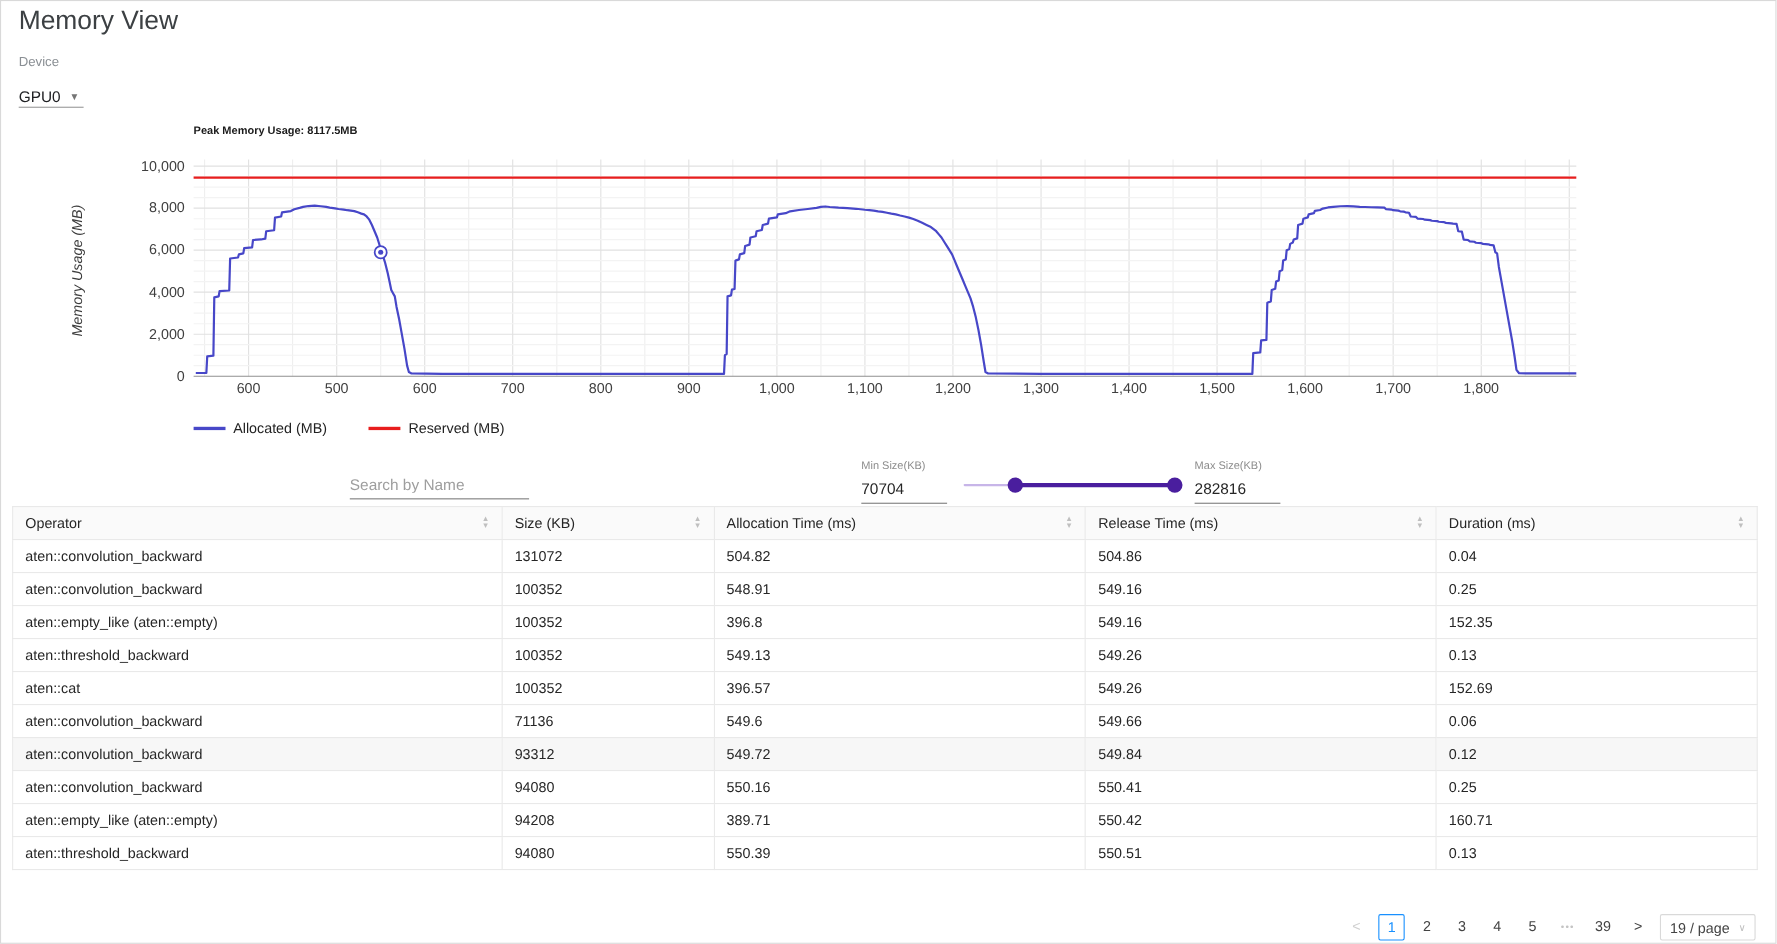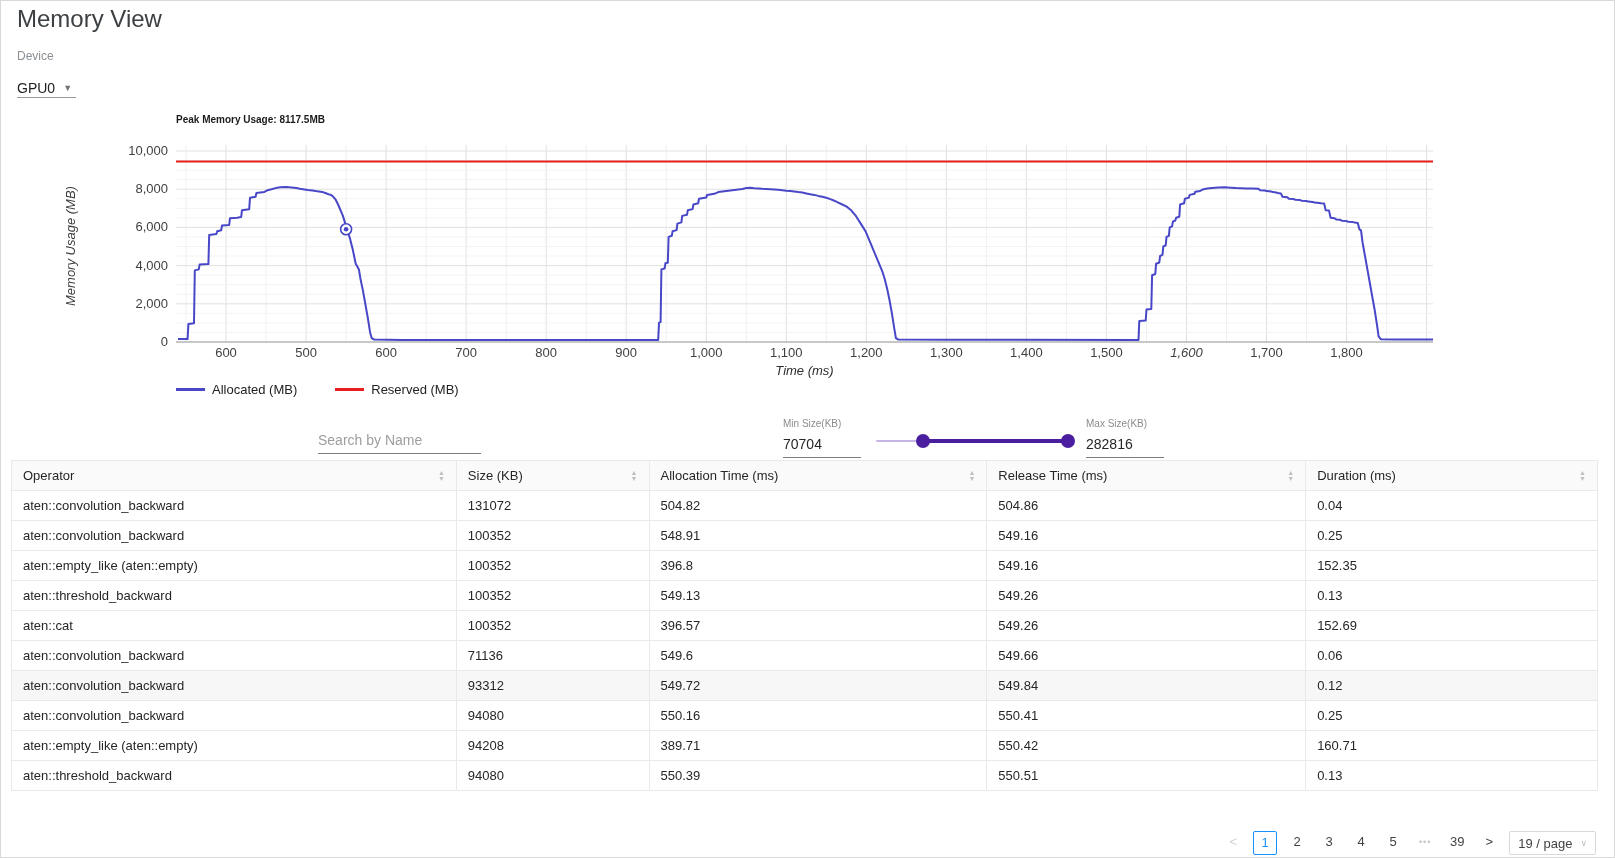--- a/index.html
+++ b/index.html
@@ -150,25 +150,24 @@
         <div class="xtick" style="left: 353.1px; top: 234px;">600</div>
         <div class="xtick" style="left: 433.138px; top: 234px;">700</div>
         <div class="xtick" style="left: 513.177px; top: 234px;">800</div>
         <div class="xtick" style="left: 593.215px; top: 234px;">900</div>
         <div class="xtick" style="left: 673.253px; top: 234px;">1,000</div>
         <div class="xtick" style="left: 753.291px; top: 234px;">1,100</div>
         <div class="xtick" style="left: 833.33px; top: 234px;">1,200</div>
         <div class="xtick" style="left: 913.368px; top: 234px;">1,300</div>
         <div class="xtick" style="left: 993.406px; top: 234px;">1,400</div>
         <div class="xtick" style="left: 1073.44px; top: 234px;">1,500</div>
-        <div class="xtick" style="left: 1153.48px; top: 234px; font-style: italic;">1,600</div>
+        <div class="xtick" style="left: 1153.48px; top: 234px;">1,600</div>
         <div class="xtick" style="left: 1233.52px; top: 234px;">1,700</div>
         <div class="xtick" style="left: 1313.56px; top: 234px;">1,800</div>
       </div>
-    <div class="x-axis-title">Time (ms)</div>
     <div class="legend">
       <div class="legend-item">
         <span class="legend-swatch" id="sw-allocated" style="background: rgb(71, 71, 200);"></span>
         <span>Allocated (MB)</span>
       </div>
       <div class="legend-item">
         <span class="legend-swatch" id="sw-reserved" style="background: rgb(232, 30, 30);"></span>
         <span>Reserved (MB)</span>
       </div>
     </div>

